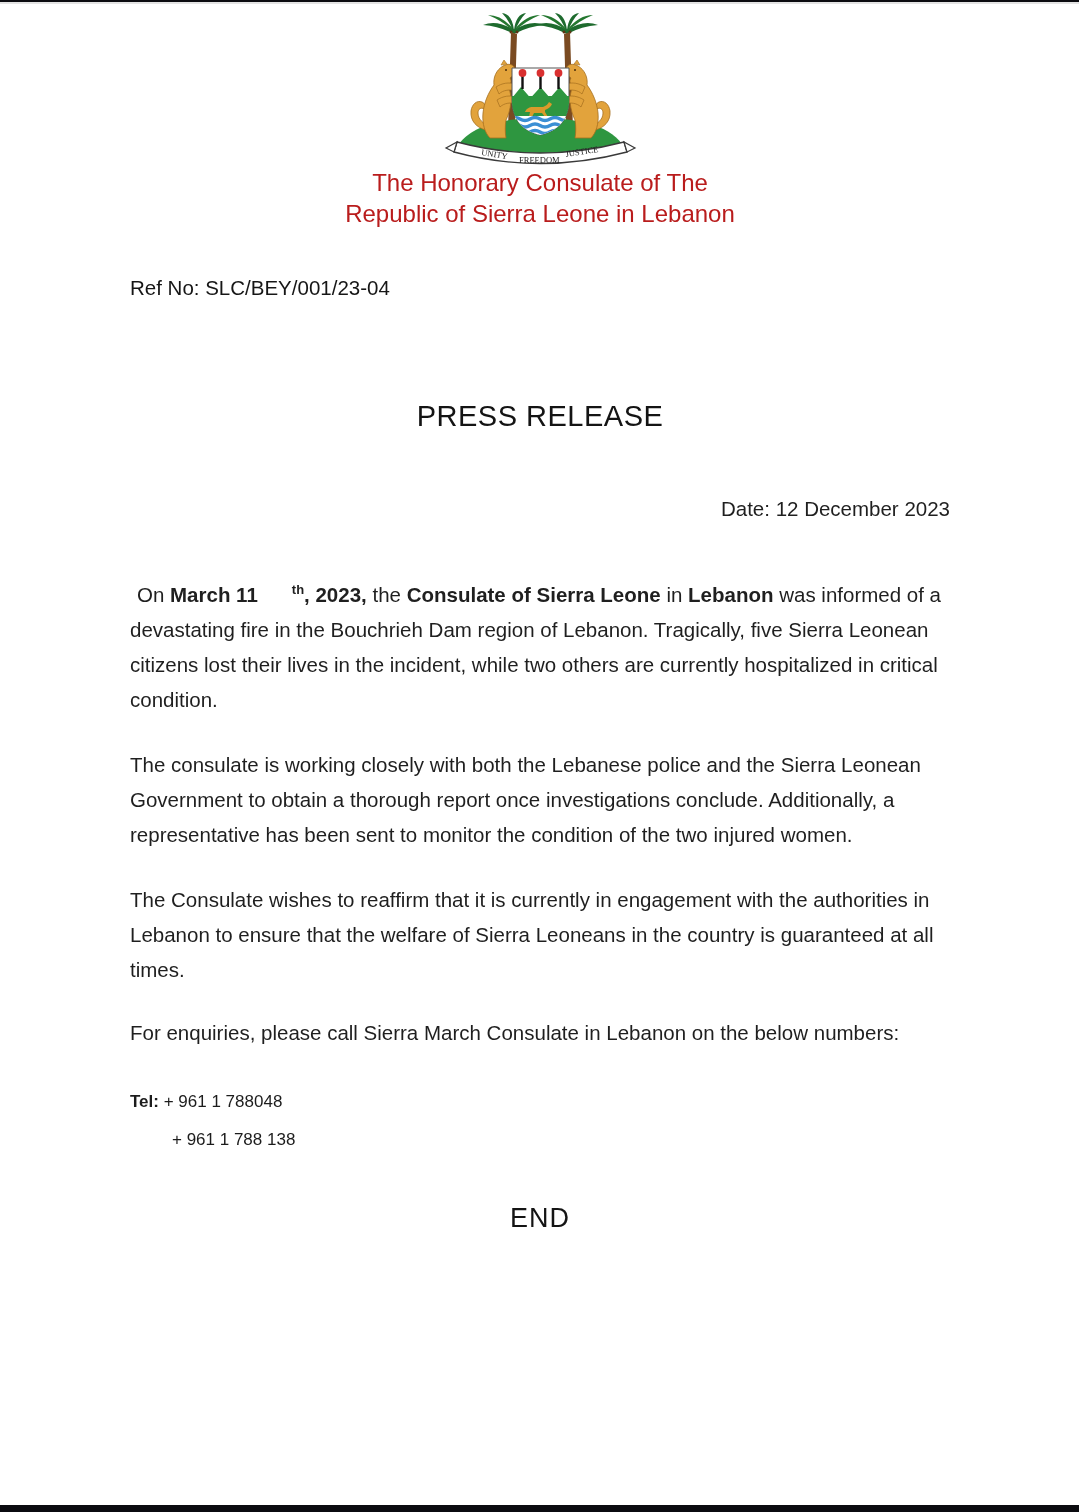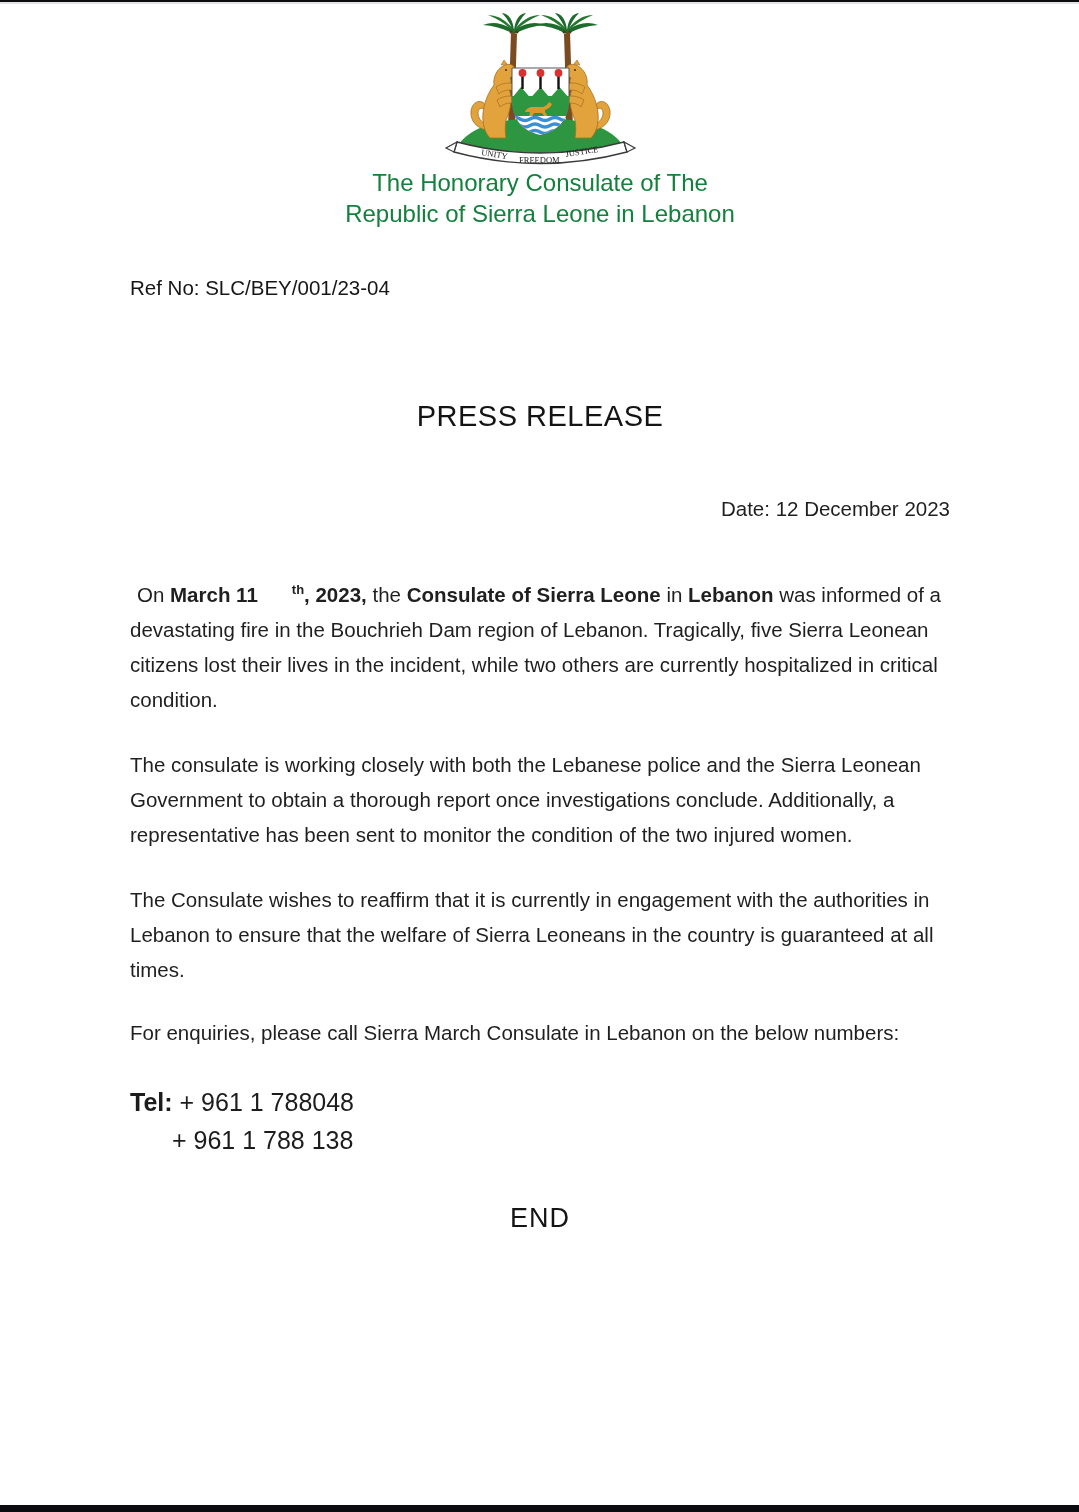--- a/index.html
+++ b/index.html
@@ -17,34 +17,34 @@
   }
   .scan-bar-bottom {
     position: absolute; bottom: 0; left: 0; width: 100%; height: 7px;
     background: #0b0b10;
   }
   .page { padding: 12px 129px 0 130px; }
   .emblem-wrap { text-align: center; margin-top: 0; }
   .emblem-wrap svg { display: inline-block; }
   .org-title {
     text-align: center; font-size: 24px; line-height: 31px;
-    color: #15803d; margin-top: -4px;
+    color: #b91c1c; margin-top: -4px;
   }
   .ref-line { margin-top: 47px; font-size: 20.5px; color: #161616; }
   .press-title {
     margin-top: 100px; text-align: center;
     font-size: 29px; letter-spacing: 0.5px; color: #141414;
   }
   .date-line { margin-top: 58px; text-align: right; font-size: 20.5px; }
   .body-copy { font-size: 20.5px; line-height: 35px; color: #1f1f1f; }
   .para { margin-top: 30px; }
   .para-first { margin-top: 51px; text-indent: 7px; }
   .sup { font-size: 13px; vertical-align: super; line-height: 0; font-weight: bold; margin-left: 34px; }
   .enquiries { margin-top: 28px; }
-  .tel-block { margin-top: 33px; font-size: 25px; line-height: 38px; }
+  .tel-block { margin-top: 33px; font-size: 17px; line-height: 38px; }
   .tel-indent { padding-left: 42px; }
   .end-marker {
     margin-top: 44px; text-align: center;
     font-size: 27px; letter-spacing: 1px; color: #141414;
   }
   b { font-weight: bold; }
 </style>
 </head>
 <body>
 

